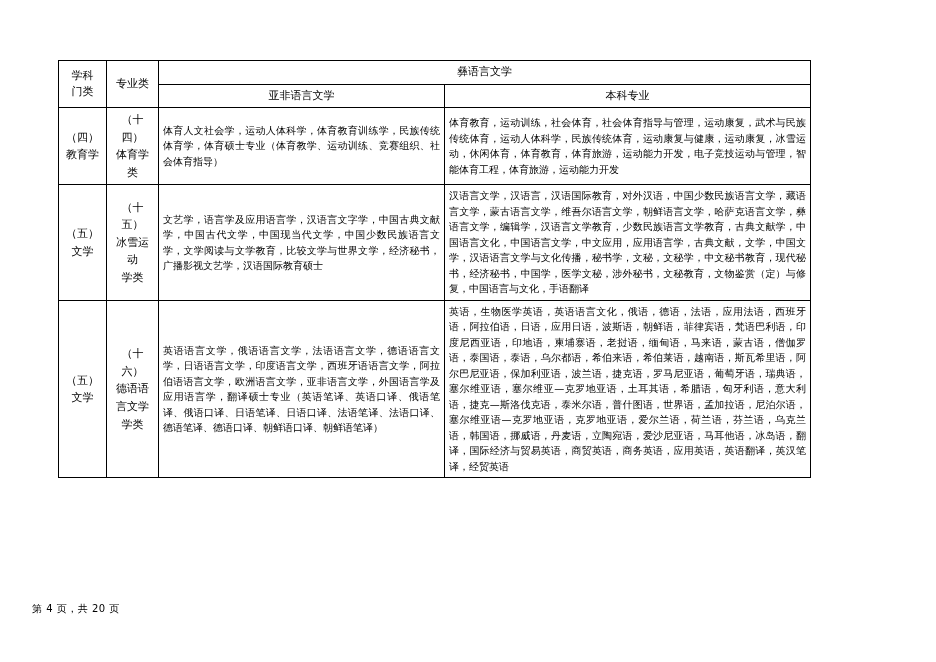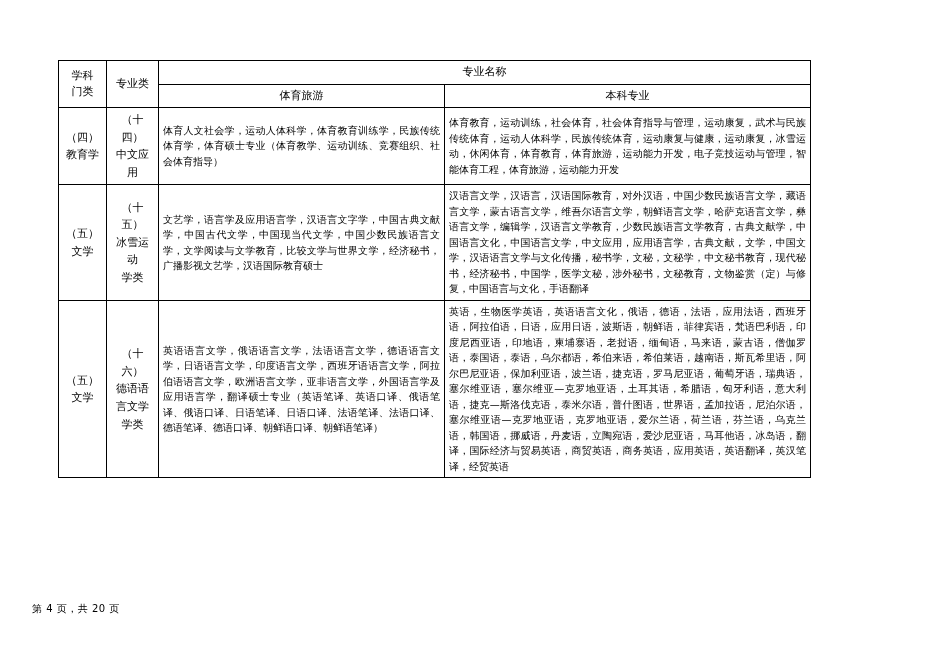--- a/index.html
+++ b/index.html
@@ -84,32 +84,32 @@
       <col style="width:48px">
       <col style="width:52px">
       <col style="width:286px">
       <col style="width:366px">
     </colgroup>
     <tbody>
       <tr>
         <td rowspan="2" class="hdr-center"><span style="white-space:pre-line">学科
 门类</span></td>
         <td rowspan="2" class="hdr-center"><span>专业类</span></td>
-        <td colspan="2" class="hdr-center"><span>专业名称</span></td>
+        <td colspan="2" class="hdr-center"><span>彝语言文学</span></td>
       </tr>
       <tr>
-        <td class="hdr-center"><span>体育旅游</span></td>
+        <td class="hdr-center"><span>亚非语言文学</span></td>
         <td class="hdr-center"><span>本科专业</span></td>
       </tr>
 
       <tr>
         <td class="cat-cell"><span style="white-space:pre-line">（四）
 教育学</span></td>
         <td class="group-cell"><span style="white-space:pre-line">（十四）
-中文应用</span></td>
+体育学类</span></td>
         <td class="body-cell col-grad"><span>体育人文社会学，运动人体科学，体育教育训练学，民族传统体育学，体育硕士专业（体育教学、运动训练、竞赛组织、社会体育指导）</span></td>
         <td class="body-cell col-under"><span>体育教育，运动训练，社会体育，社会体育指导与管理，运动康复，武术与民族传统体育，运动人体科学，民族传统体育，运动康复与健康，运动康复，冰雪运动，休闲体育，体育教育，体育旅游，运动能力开发，电子竞技运动与管理，智能体育工程，体育旅游，运动能力开发</span></td>
       </tr>
 
       <tr>
         <td class="cat-cell"><span style="white-space:pre-line">（五）
 文学</span></td>
         <td class="group-cell"><span style="white-space:pre-line">（十五）
 冰雪运动
 学类</span></td>

